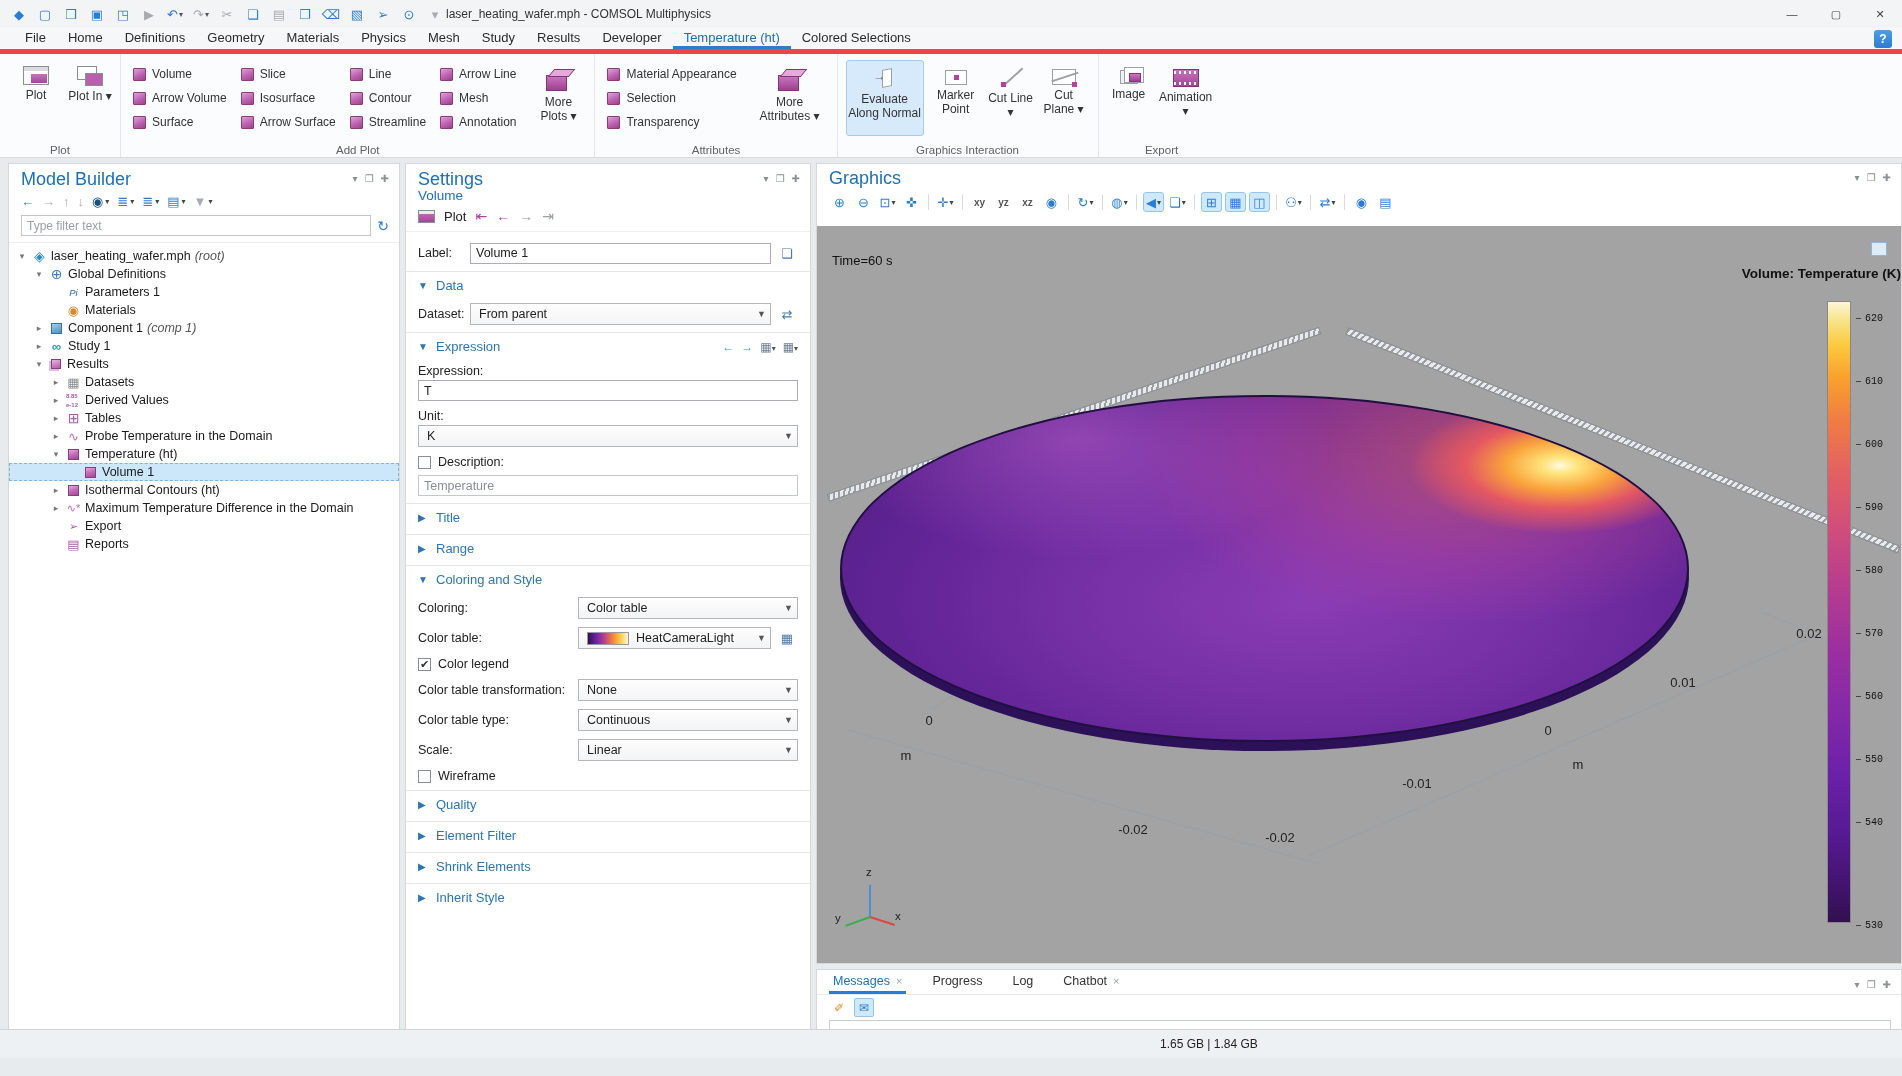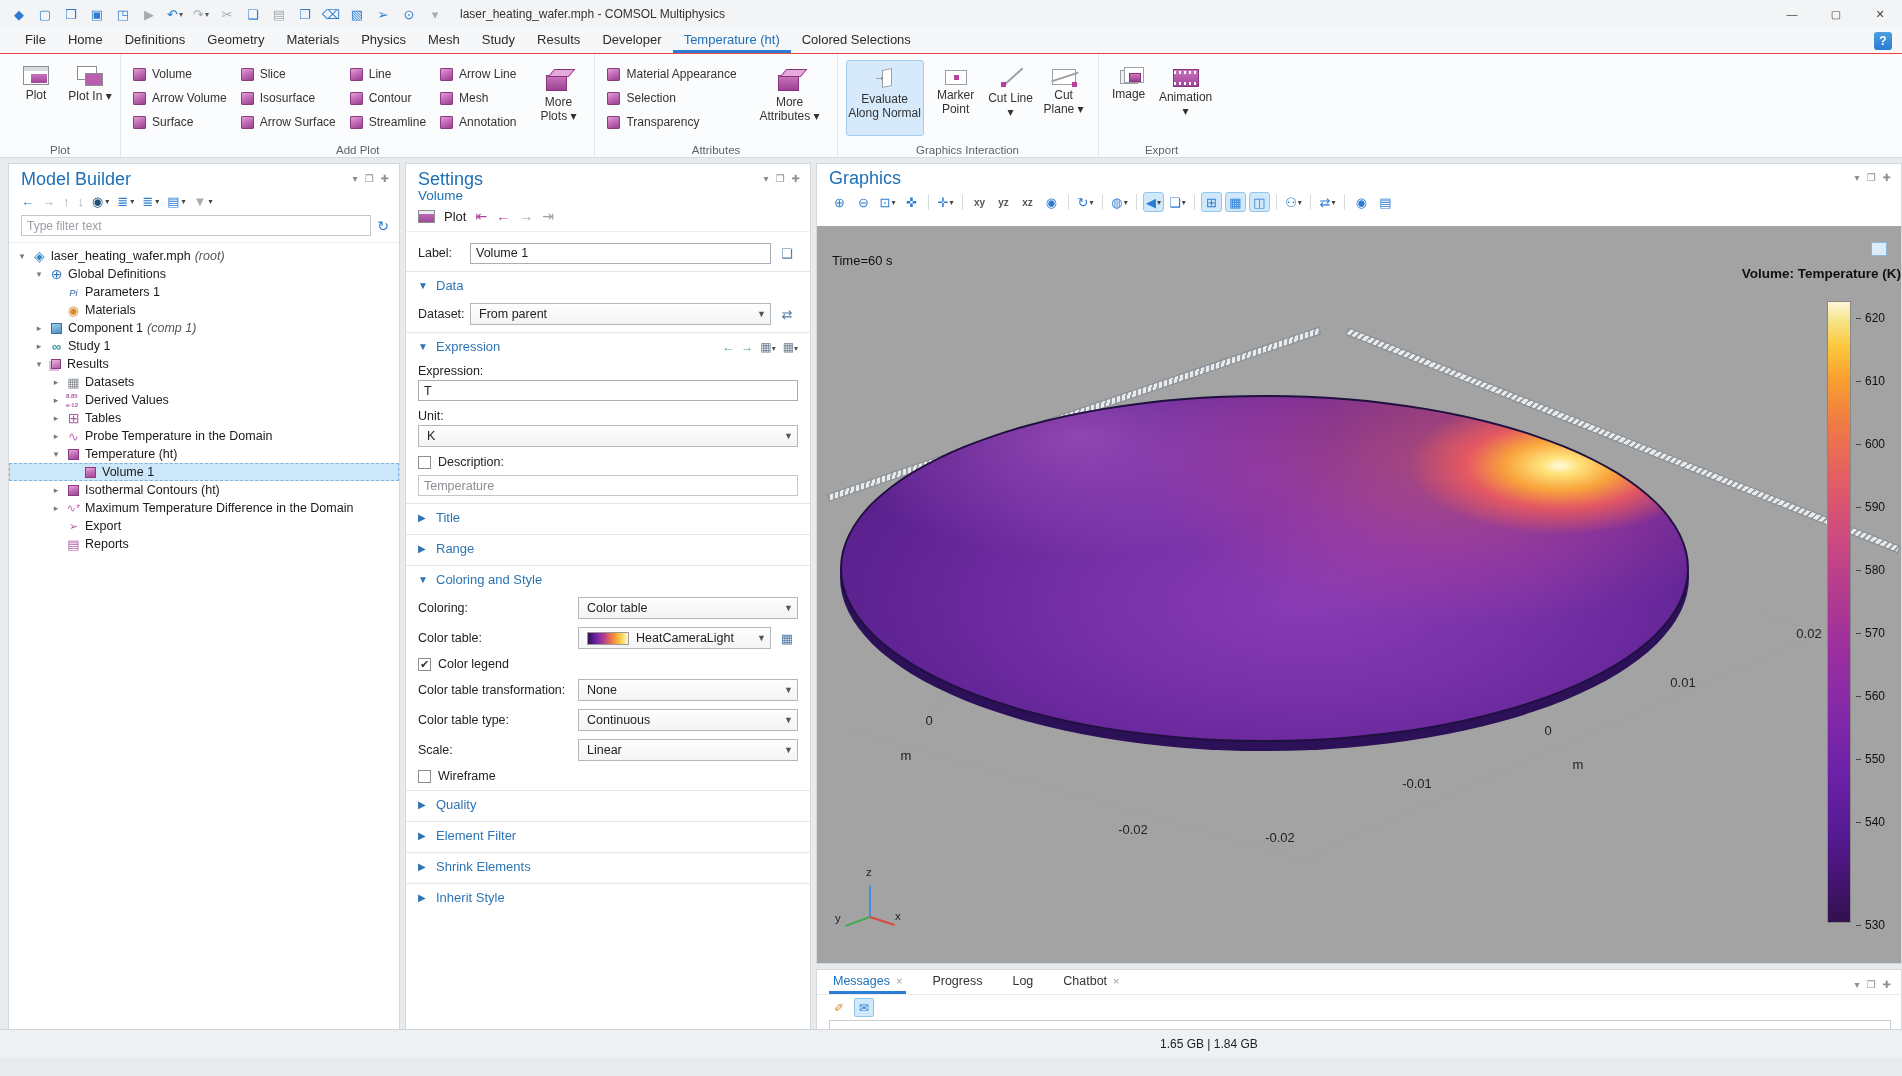--- a/index.html
+++ b/index.html
@@ -5,26 +5,26 @@
   * { margin:0; padding:0; box-sizing:border-box; }
   html,body { width:1902px; height:1076px; font-family:"Liberation Sans", sans-serif; background:#e8ebee; overflow:hidden; }
   .win { position:absolute; inset:0; }
 
   
   .titlebar { position:absolute; left:0; top:0; right:0; height:28px; background:#f3f4f6; display:flex; align-items:center; }
   .qbar { display:flex; align-items:center; gap:4px; padding-left:8px; }
   .qic { min-width:22px; height:22px; display:inline-flex; align-items:center; justify-content:center; font-size:13px; color:#2b7cd3; border-radius:3px; }
   .qic .dd { font-size:8px; color:#555; margin-left:1px; }
   .qic.muted { color:#a7abb0; }
-  .wtitle { margin-left:14px; font-size:12px; color:#333; }
+  .wtitle { font-size:12px; color:#333; }
   .wctrls { margin-left:auto; display:flex; }
   .wc { width:44px; height:28px; display:flex; align-items:center; justify-content:center; font-size:11px; color:#444; }
 
   
-  .menurow { position:absolute; left:0; top:28px; right:0; height:26px; background:#f6f7f8; display:flex; align-items:stretch; padding-left:14px; border-bottom:1px solid #ef4444; }
+  .menurow { position:absolute; left:0; top:28px; right:0; height:26px; background:#f6f7f8; display:flex; align-items:stretch; padding-left:14px; border-bottom:5px solid #ef4444; }
   .mtabs { display:flex; }
   .menu-tab { padding:0 11px; display:flex; align-items:center; font-size:13px; color:#2b2b2b; border-bottom:3px solid transparent; cursor:default; }
   .menu-tab.active { color:#1d70b7; border-bottom-color:#2b7cd3; }
   .helpchip { margin-left:auto; margin-right:10px; align-self:center; width:18px; height:18px; background:linear-gradient(#4da0e0,#2b7cd3); color:#fff; border-radius:3px; font-size:12px; font-weight:bold; display:flex; align-items:center; justify-content:center; }
 
   
   .ribbon { position:absolute; left:0; top:54px; right:0; height:104px; background:#fbfcfd; border-bottom:1px solid #d8dbde; display:flex; }
   .rgroup { position:relative; border-right:1px solid #e4e6e9; padding:6px 8px 16px 8px; display:flex; align-items:flex-start; gap:4px; }
   .rgroup-label { position:absolute; bottom:1px; left:0; right:0; text-align:center; font-size:11.5px; color:#5f6368; }
   .bigbtn { width:56px; min-height:76px; display:flex; flex-direction:column; align-items:center; justify-content:flex-start; gap:4px; padding-top:6px; border-radius:3px; text-align:center; font-size:12px; color:#333; line-height:1.15; }
@@ -159,21 +159,21 @@
   .disc-rim { position:absolute; left:23px; top:178px; width:849px; height:347px; background:#2c1058; border-radius:50%; }
   .disc { position:absolute; left:23px; top:169px; width:849px; height:347px; border-radius:50%; border:2px solid #201040;
     background:
       radial-gradient(ellipse 210px 95px at 85% 20%, #fffbe0 0%, #ffe27a 9%, #f9a33c 26%, rgba(235,90,95,.9) 45%, rgba(190,60,160,0) 72%),
       radial-gradient(ellipse 460px 240px at 74% 16%, rgba(238,110,80,.5) 0%, rgba(205,75,150,.3) 45%, rgba(0,0,0,0) 72%),
       radial-gradient(ellipse 420px 200px at 28% 12%, rgba(205,110,215,.45) 0%, rgba(0,0,0,0) 60%),
       radial-gradient(ellipse at 55% 60%, #8a3cb4 0%, #7630a6 35%, #632597 60%, #541e87 85%, #4b1a7c 100%); }
   .axlabel { position:absolute; font-size:13px; color:#222; transform:translate(-50%,-50%); }
   .cbar { position:absolute; left:1010px; top:75px; width:24px; height:622px; border:1px solid #888;
     background:linear-gradient(to top,#31104f 0%,#43136e 6%,#551a92 14%,#6b21a8 24%,#8429a8 34%,#9c2f9f 44%,#b63d8e 54%,#cf4c7d 63%,#e35f63 72%,#f07d43 81%,#f9a22e 88%,#fcc93e 93%,#f7e489 97%,#fdf6d8 100%); }
-  .cb-tick { position:absolute; left:29px; font-size:12px; color:#111; display:flex; align-items:center; height:14px; }
+  .cb-tick { position:absolute; left:29px; font-size:10px; color:#111; display:flex; align-items:center; height:14px;font-family:Liberation Mono, monospace; }
   .cb-tick::before { content:""; width:5px; height:1px; background:#444; margin-right:4px; }
   .triad { position:absolute; left:18px; top:638px; width:72px; height:64px; }
   .triad .ax { position:absolute; transform-origin:left center; height:2px; }
   .tz { left:35px; top:52px; width:32px; background:#4a90d9; transform:rotate(-90deg); }
   .tx { left:35px; top:52px; width:26px; background:#d94a3f; transform:rotate(18deg); }
   .ty { left:35px; top:52px; width:26px; background:#3faa4f; transform:rotate(160deg); }
   .tlab { position:absolute; font-size:11.5px; color:#222; }
 
   
   .mtabs-row { display:flex; align-items:center; padding:0 10px 0 12px; height:25px; border-bottom:1px solid #e7e9eb; }

